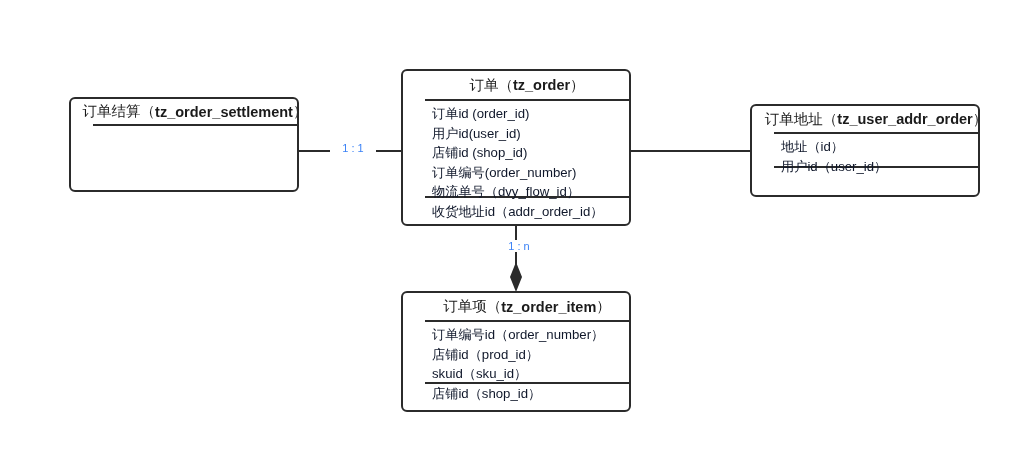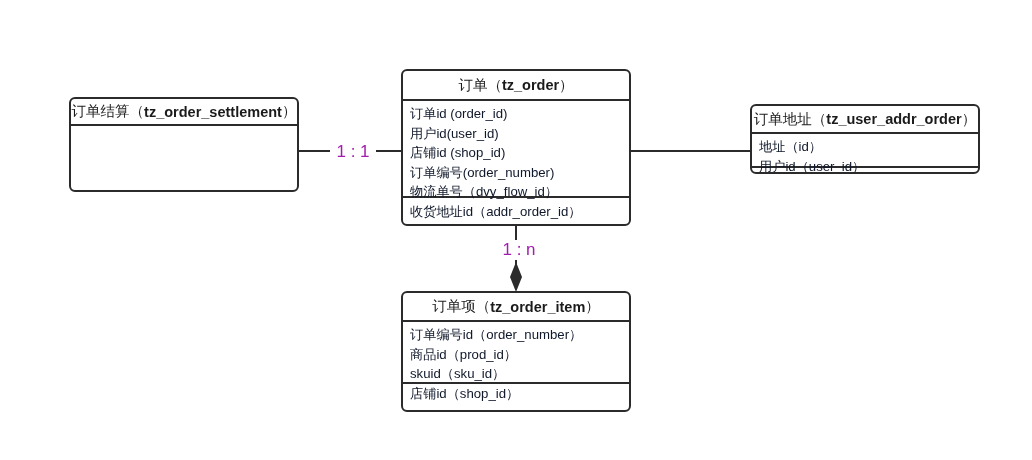--- a/index.html
+++ b/index.html
@@ -19,20 +19,21 @@
   }
 
   
   .entity {
     position: absolute;
     box-sizing: border-box;
     border: 2px solid #2b2b2b;
     border-radius: 6px;
     background: #ffffff;
     overflow: hidden;
+    padding-left: 22px;
   }
   .entity-title {
     box-sizing: border-box;
     width: 100%;
     text-align: center;
     font-size: 14.5px;
     color: #1b1b1b;
     border-bottom: 2px solid #2b2b2b;
     white-space: nowrap;
     display: flex;
@@ -68,22 +69,22 @@
     height: 0;
     border-top: 2px solid #2b2b2b;
   }
   .edge-v {
     position: absolute;
     width: 0;
     border-left: 2px solid #2b2b2b;
   }
   .edge-label {
     position: absolute;
-    font-size: 17px;
-    color: #a21caf;
+    font-size: 11px;
+    color: #3b82f6;
     background: #ffffff;
     padding: 0 3px;
     white-space: nowrap;
     text-align: center;
   }
   .arrow-diamond {
     position: absolute;
   }
 </style>
 </head>
@@ -123,21 +124,21 @@
       <div class="attr">订单id (order_id)</div>
       <div class="attr">用户id(user_id)</div>
       <div class="attr">店铺id (shop_id)</div>
       <div class="attr">订单编号(order_number)</div>
       <div class="attr">物流单号（dvy_flow_id）</div>
       <div class="attr">收货地址id（addr_order_id）</div>
     </div>
     <div class="entity-foot" style="height:26px;"></div>
   </div>
 
-  <div class="entity" style="left:750px; top:104px; width:230px; height:70px;">
+  <div class="entity" style="left:750px; top:104px; width:230px; height:93px;">
     <div class="entity-title" style="height:28px;">
       <span class="cn">订单地址</span>
       <span>（</span>
       <span class="tbl">tz_user_addr_order</span>
       <span>）</span>
     </div>
     <div class="attr-list" style="height:34px;">
       <div class="attr">地址（id）</div>
       <div class="attr">用户id（user_id）</div>
     </div>
@@ -146,20 +147,20 @@
 
   <div class="entity" style="left:401px; top:291px; width:230px; height:121px;">
     <div class="entity-title" style="height:29px;">
       <span class="cn">订单项</span>
       <span>（</span>
       <span class="tbl">tz_order_item</span>
       <span>）</span>
     </div>
     <div class="attr-list" style="height:62px;">
       <div class="attr">订单编号id（order_number）</div>
-      <div class="attr">商品id（prod_id）</div>
+      <div class="attr">店铺id（prod_id）</div>
       <div class="attr">skuid（sku_id）</div>
       <div class="attr">店铺id（shop_id）</div>
     </div>
     <div class="entity-foot" style="height:26px;"></div>
   </div>
 
 </div>
 
 </body></html>

